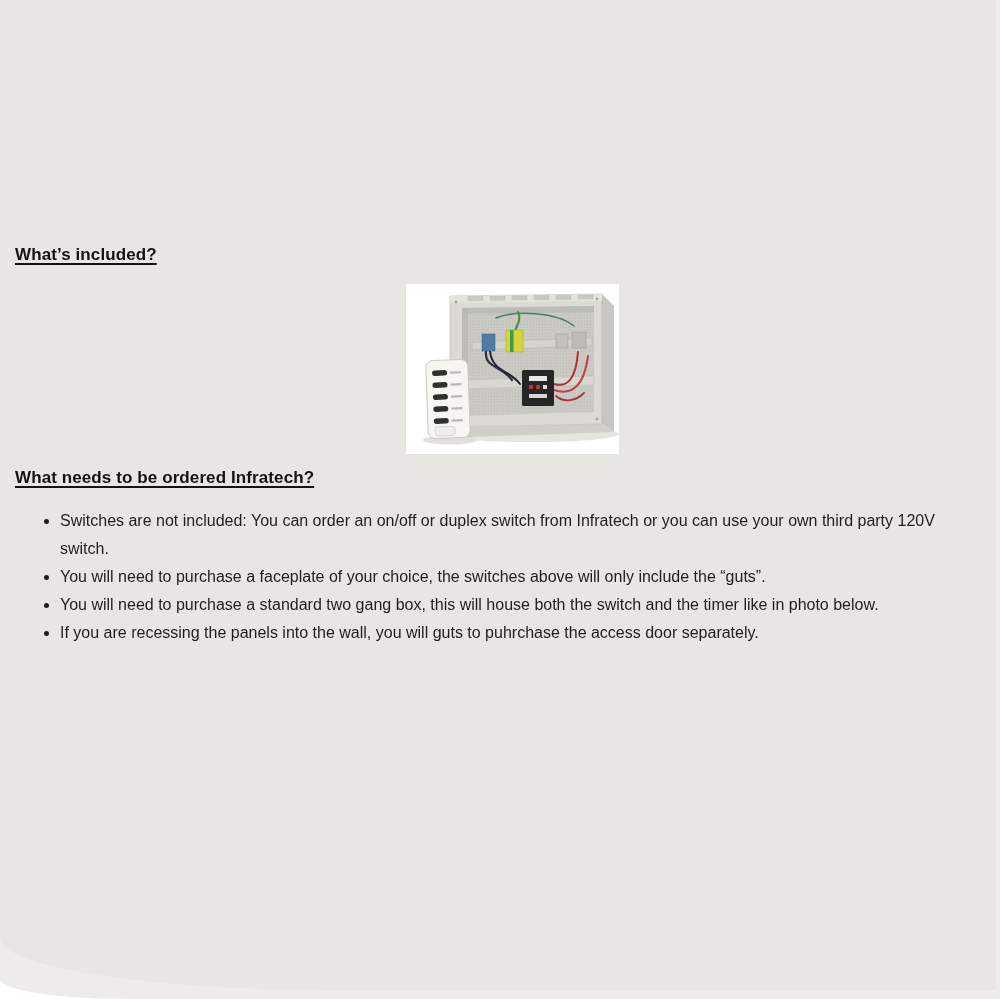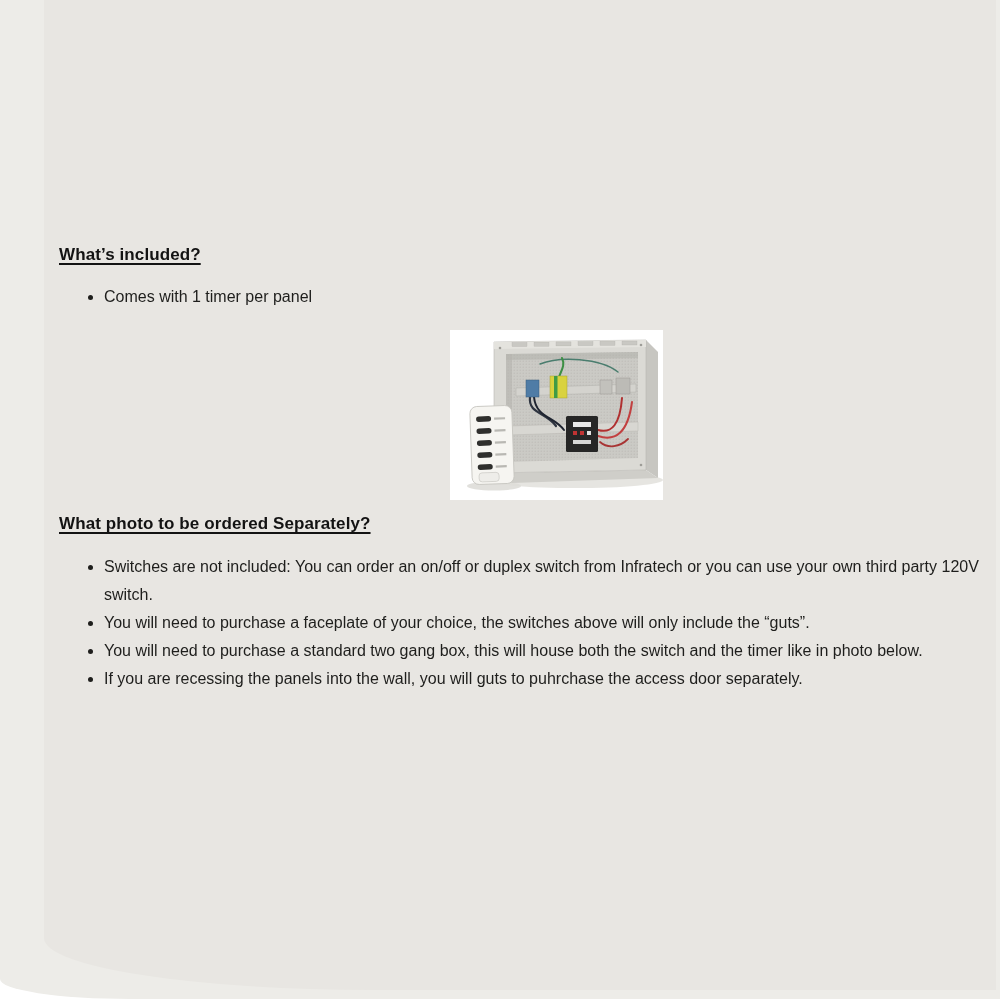--- a/index.html
+++ b/index.html
@@ -28,21 +28,20 @@
     background:var(--panel-band);
     border-bottom-left-radius:130px 20px;
   }
   .panel{
     position:absolute;
     top:0;left:0;right:4px;
     height:990px;
     background:var(--panel-bg);
     border-bottom-left-radius:330px 52px;
     padding:244px 15px 0 15px;
-    margin-left:44px;
   }
   h2.section-heading{
     margin:0;
     font-size:17px;
     line-height:1.25;
     font-weight:700;
     color:var(--heading);
     text-decoration:underline;
     text-decoration-thickness:2px;
     text-underline-offset:3px;
@@ -76,23 +75,20 @@
 </style>
 </head>
 <body>
 
 <div class="viewport">
   <div class="band"></div>
   <div class="panel">
 
     <h2 class="section-heading">What’s included?</h2>
 
-    <ul class="bullets">
-      <li>Comes with 1 timer per panel</li>
-    </ul>
 
     <div class="photo-wrap">
       <svg width="213" height="170" viewBox="0 0 213 170">
         <defs>
           <pattern id="perf" width="3" height="3" patternUnits="userSpaceOnUse">
             <circle cx="1.2" cy="1.2" r="0.6" fill="#b9b8b3"></circle>
           </pattern>
         </defs>
         <rect x="0" y="0" width="213" height="170" fill="#ffffff"></rect>
 
@@ -168,21 +164,21 @@
             <rect x="27" y="122" width="15" height="5.5" rx="2.7" fill="#2f2f2d"></rect>
             <rect x="45" y="123.6" width="11" height="2.2" fill="#b9b8b3"></rect>
             <rect x="27" y="134" width="15" height="5.5" rx="2.7" fill="#2f2f2d"></rect>
             <rect x="45" y="135.6" width="11" height="2.2" fill="#b9b8b3"></rect>
           </g>
           <rect x="28" y="142.5" width="20" height="9" rx="3" fill="#eeede9" stroke="#cfcec9" stroke-width="0.8"></rect>
         </g>
       </svg>
     </div>
 
-    <h2 class="section-heading second">What photo to be ordered Separately?</h2>
+    <h2 class="section-heading second">What needs to be ordered Infratech?</h2>
 
     <ul class="bullets">
       <li>
         <span>Switches are not included: You can order an on/off or duplex switch from Infratech or you can use your own third party 120V switch.</span>
       </li>
       <li>You will need to purchase a faceplate of your choice, the switches above will only include the “guts”.</li>
       <li>You will need to purchase a standard two gang box, this will house both the switch and the timer like in photo below.</li>
       <li>If you are recessing the panels into the wall, you will guts to puhrchase the access door separately.</li>
     </ul>
 

